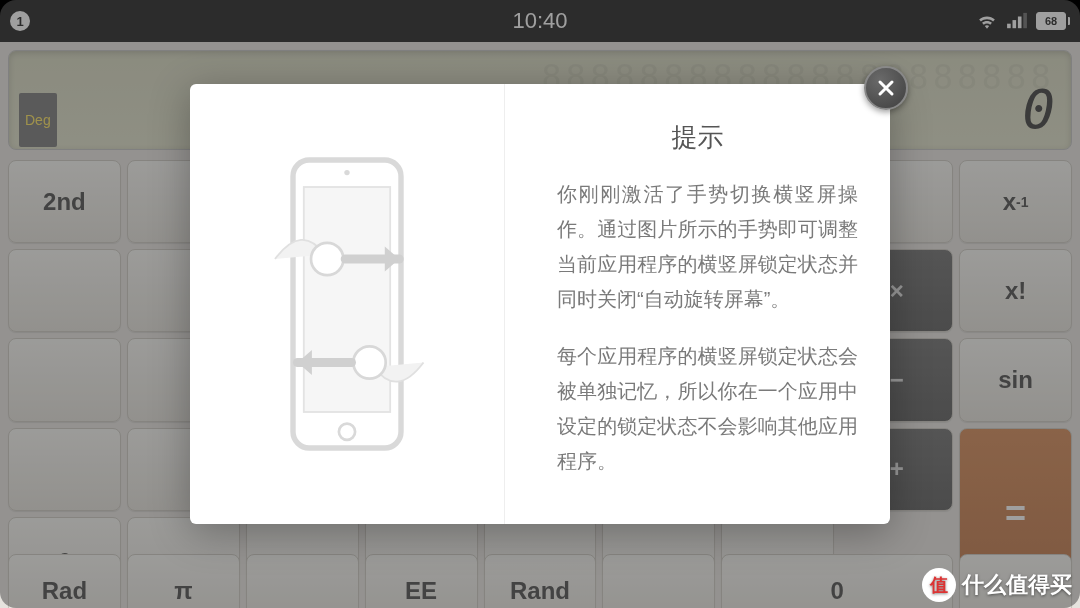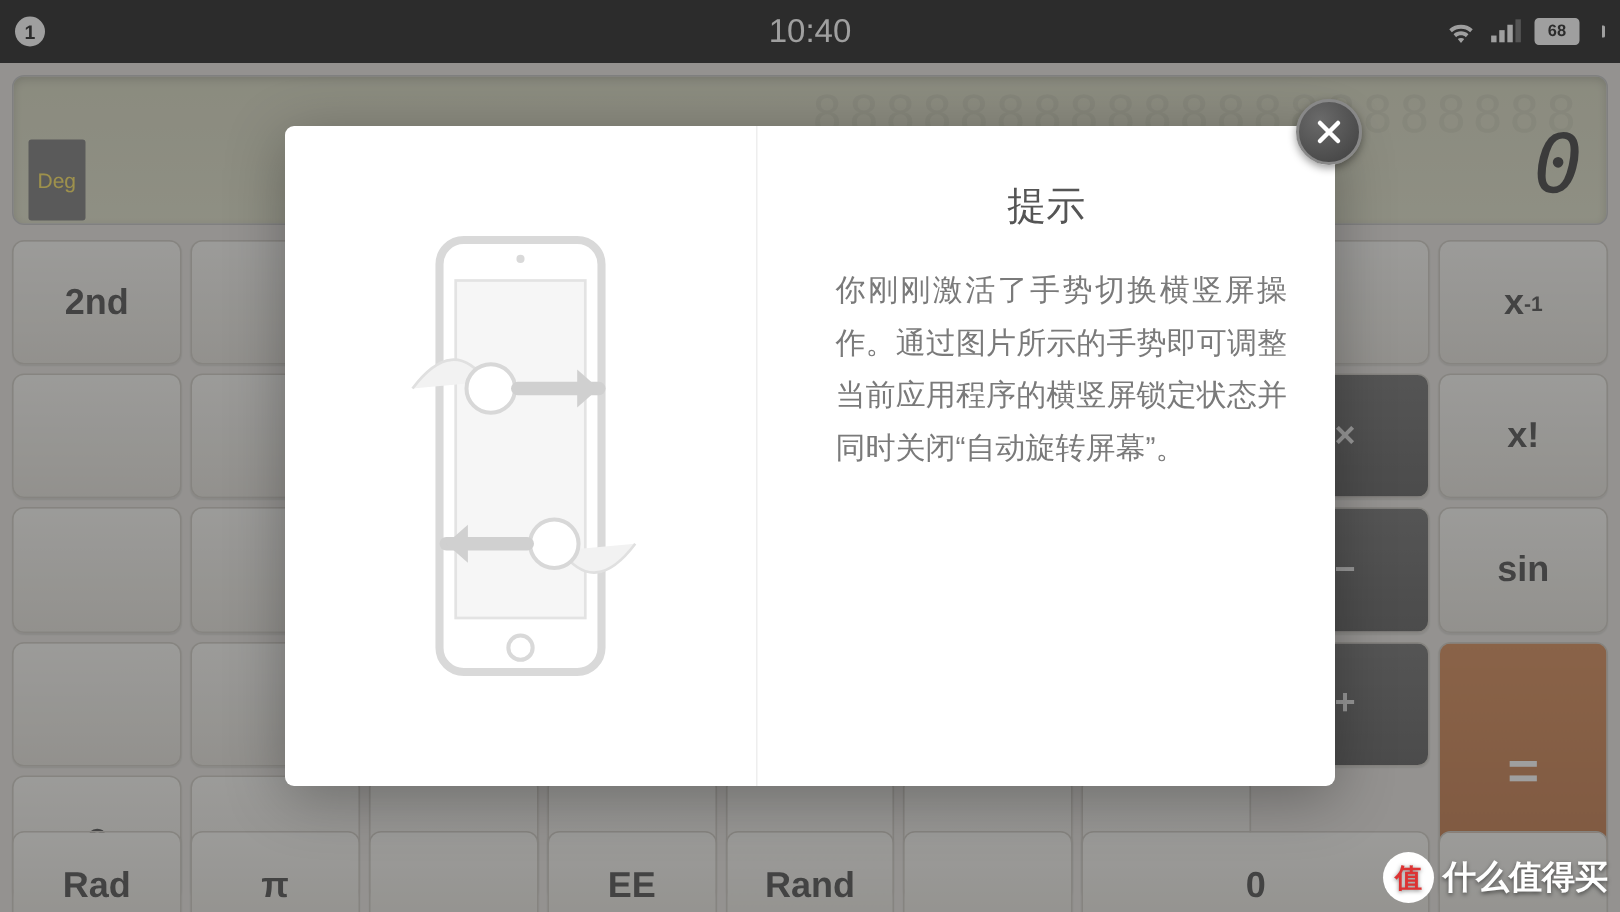--- a/index.html
+++ b/index.html
@@ -5,40 +5,40 @@
 * { margin: 0; padding: 0; box-sizing: border-box; font-family: -apple-system, "Helvetica Neue", Arial, "PingFang SC", "Microsoft YaHei", sans-serif; }
 html, body { width: 1080px; height: 608px; overflow: hidden; background: #000; }
 
 
 .status-bar { height: 42px; background: #000; color: #fff; display: flex; align-items: center; padding: 0 10px; position: relative; }
 .status-left { display: flex; align-items: center; }
 .status-center { position: absolute; left: 50%; transform: translateX(-50%); font-size: 22px; font-weight: 500; text-align: right; }
 .status-right { margin-left: auto; display: flex; align-items: center; gap: 8px; }
 .circle-1 { width: 20px; height: 20px; border-radius: 50%; background: #fff; color: #000; display: flex; align-items: center; justify-content: center; font-size: 13px; font-weight: bold; }
 .wifi-icon, .signal-icon { width: 22px; height: 18px; }
-.battery { display: flex; align-items: center; gap: 15px; }
+.battery { display: flex; align-items: center; gap: 2px; }
 .battery-body { width: 30px; height: 18px; border: 1.5px solid #fff; border-radius: 3px; position: relative; display: flex; align-items: center; justify-content: center; font-size: 11px; font-weight: bold; color:#000; background:#fff; }
 .battery-tip { width: 2px; height: 8px; background: #fff; border-radius: 0 1px 1px 0; }
 
 
 .calc { position: absolute; top: 42px; left: 0; right: 0; bottom: 0; background: #e6e3de; padding: 8px; display: flex; flex-direction: column; }
 .display { background: linear-gradient(#d2d3b8,#dbdcc1); border: 1px solid #bbb; border-radius: 8px; height: 100px; margin-bottom: 10px; position: relative; box-shadow: inset 0 2px 6px rgba(0,0,0,.2); }
 .display-deg { position: absolute; left: 10px; bottom: 2px; background: #666; color: #fde047; font-size: 14px; padding: 19px 6px; border-radius: 2px; }
 .display-val { position: absolute; right: 16px; bottom: 8px; font-size: 54px; font-family: "DS-Digital", monospace; color: #222; font-style: italic; }
 .display-ghost { position: absolute; right:16px; top:6px; font-size:34px; color: rgba(0,0,0,.06); letter-spacing:4px; font-family: monospace;}
 .keypad { flex: 1; display: grid; grid-template-columns: repeat(9, 1fr); grid-template-rows: repeat(5, 1fr); gap: 6px; }
 .key { background: linear-gradient(#f7f6f2,#e3e0d8); border: 1px solid #c8c4bb; border-radius: 8px; display: flex; align-items: center; justify-content: center; font-size: 24px; color: #333; font-weight: 700; box-shadow: 0 1px 1px rgba(0,0,0,.1); }
 .key.dark { background: linear-gradient(#5b5b5b,#464646); color: #eee; }
 .key.orange { background: linear-gradient(#d07a3f,#b4612d); color: #fff; font-size:36px;}
 .key.wide2 { grid-column: span 2; }
 .key.tall2 { grid-row: span 2; }
 .key sup { font-size: 14px; vertical-align: super; }
 
 
-.overlay { position: absolute; inset: 0; background: rgba(80,80,80,.55); display:flex; align-items:center; justify-content:center; }
+.overlay { position: absolute; inset: 0; background: rgba(80,80,80,.55); display:flex; align-items:center; justify-content:center;border-radius:16px; }
 
 
 .dialog { width: 700px; height: 440px; background: #fff; border-radius: 6px; position: relative; display: flex; box-shadow: 0 8px 40px rgba(0,0,0,.3); }
 .dialog-close { position: absolute; top: -18px; right: -18px; width: 44px; height: 44px; border-radius: 50%; background: radial-gradient(circle at 35% 30%, #6a6a6a, #3f3f3f); display: flex; align-items: center; justify-content: center; color: #fff; font-size: 24px; box-shadow: 0 2px 6px rgba(0,0,0,.4); cursor:pointer; border:2px solid #888;}
 .dialog-left { flex: 0 0 45%; display: flex; align-items: center; justify-content: center; border-right: 1px solid #eee; }
 .phone-illust { width: 180px; }
 .dialog-right { flex: 1; padding: 36px 32px 30px; color: #7a7a7a; }
 .dialog-title { text-align: center; font-size: 26px; color: #555; margin-bottom: 22px; }
 .dialog-p { font-size: 20px; line-height: 1.75; text-align: justify; margin-left: 20px; }
 .dialog-p + .dialog-p { margin-top: 22px; }
@@ -195,20 +195,21 @@
 
         <path d="M185 235 q-30 40 -55 5" fill="#f2f2f2" stroke="#e0e0e0" stroke-width="2"></path>
         <circle cx="125" cy="235" r="18" fill="#fff" stroke="#d8d8d8" stroke-width="3"></circle>
         <path d="M105 235 h-60" stroke="#d0d0d0" stroke-width="10" stroke-linecap="round"></path>
         <path d="M45 235 l16 -14 v28 z" fill="#d0d0d0"></path>
       </svg>
     </div>
     <div class="dialog-right">
       <div class="dialog-title">提示</div>
       <p class="dialog-p">你刚刚激活了手势切换横竖屏操作。通过图片所示的手势即可调整当前应用程序的横竖屏锁定状态并同时关闭“自动旋转屏幕”。</p>
+      <p class="dialog-p">每个应用程序的横竖屏锁定状态会被单独记忆，所以你在一个应用中设定的锁定状态不会影响其他应用程序。</p>
     </div>
   </div>
 </div>
 
 <div class="watermark">
   <div class="badge">值</div>
   <span>什么值得买</span>
 </div>
 
 </body></html>

